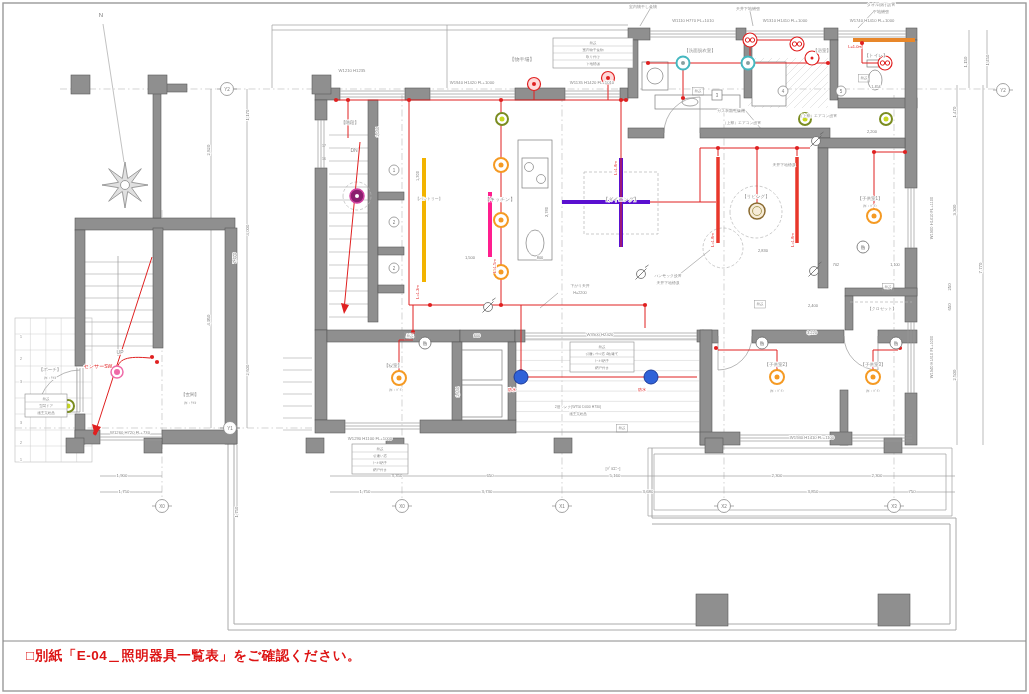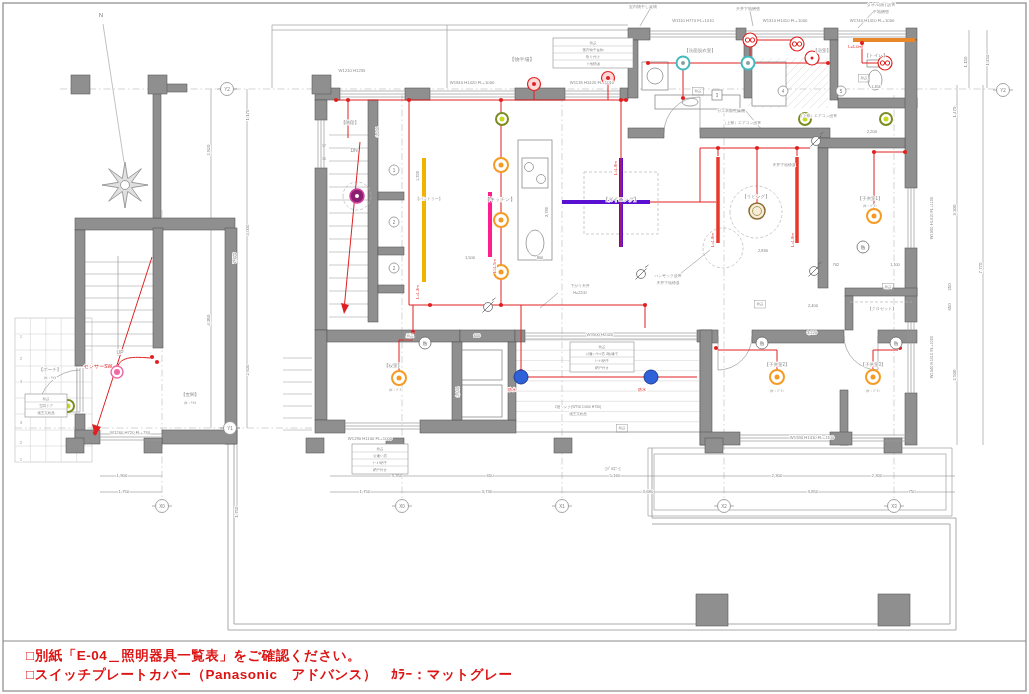--- a/index.html
+++ b/index.html
@@ -634,14 +634,14 @@
         <line x1="25" y1="409" x2="67" y2="409" stroke="#aaa" stroke-width="0.4"></line>
         <text x="46" y="414" font-size="3.5" fill="#8a8a8a" text-anchor="middle">施主支給品</text>
       </g>
       <g>
         <text x="101" y="17" font-size="6" fill="#777" text-anchor="middle">N</text>
         <line x1="103" y1="24" x2="124" y2="162" stroke="#999" stroke-width="0.6"></line>
         <polygon points="125.0,162.0 127.7,178.5 141.3,168.7 131.5,182.3 148.0,185.0 131.5,187.7 141.3,201.3 127.7,191.5 125.0,208.0 122.3,191.5 108.7,201.3 118.5,187.7 102.0,185.0 118.5,182.3 108.7,168.7 122.3,178.5" fill="#e0e0e0" stroke="#888" stroke-width="0.8"></polygon>
         <circle cx="125" cy="185" r="4.5" fill="#fff" stroke="#888" stroke-width="0.8"></circle>
       </g>
     </svg>
-  <div class="notes"><div>□別紙「E-04＿照明器具一覧表」をご確認ください。</div><div>□スイッチプレートカバー（Panasonic　アドバンス）　ｶﾗｰ：マットグレー</div></div>
+  <div class="notes"><div>□別紙「E-04＿照明器具一覧表」をご確認ください。</div></div>
 </div>
 
 </body></html>

